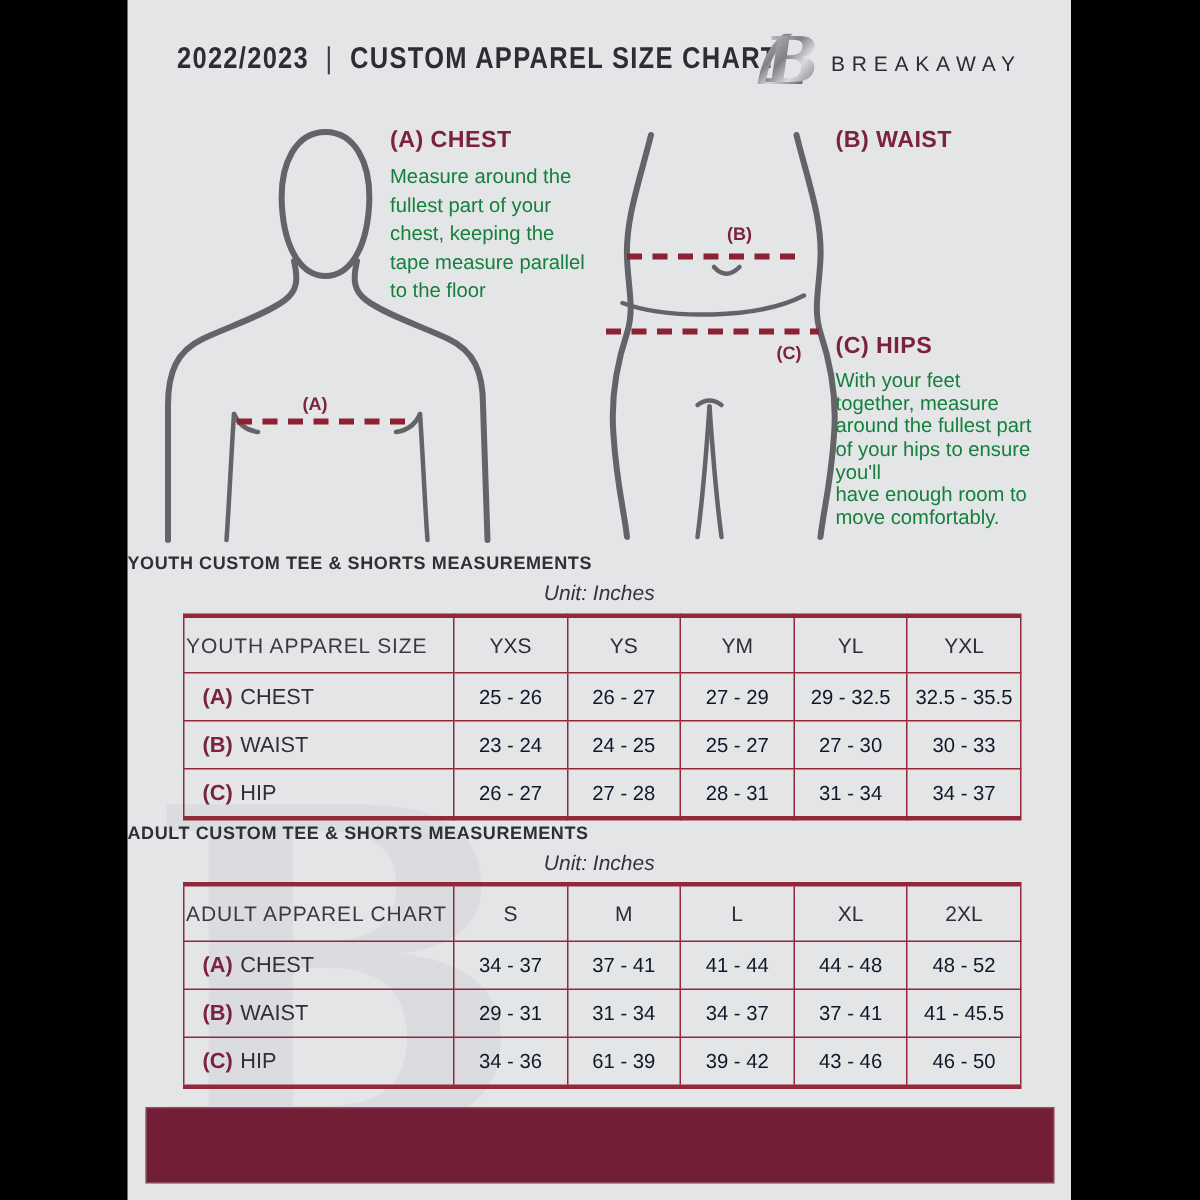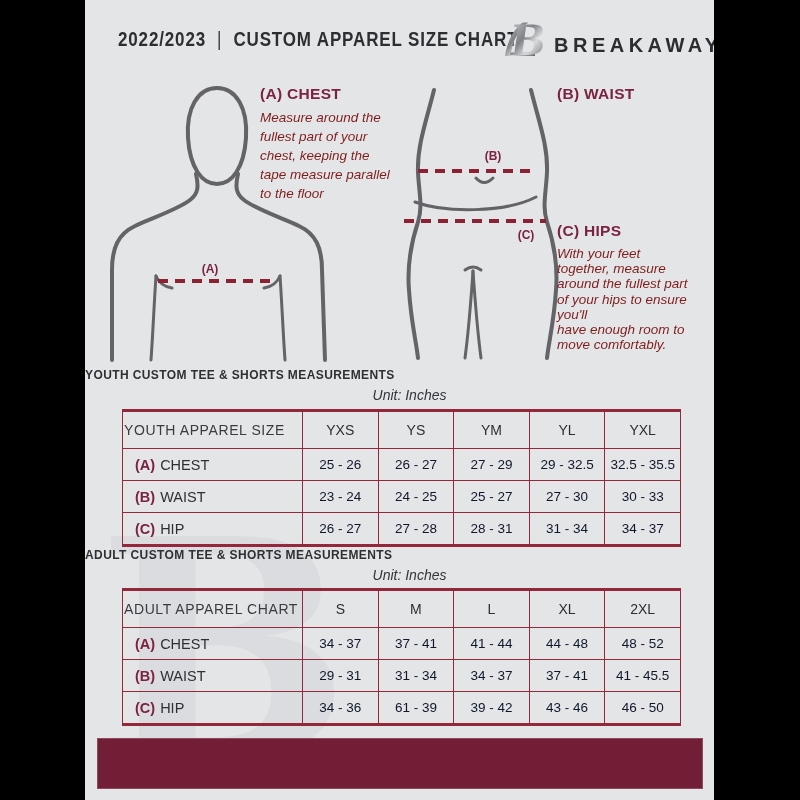--- a/index.html
+++ b/index.html
@@ -12,52 +12,52 @@
 
   
   .hdr-title{
     position:absolute;left:33px;top:28px;white-space:nowrap;
     font-weight:700;font-size:20px;letter-spacing:1px;color:#2d2e32;
     transform:scaleX(0.85);transform-origin:left center;
   }
   .hdr-title .divider{margin:0 13px;font-weight:400;color:#3a3b3f;}
   .logo-svg{position:absolute;left:415px;top:15px;width:48px;height:48px;}
   .brand{
-    position:absolute;left:469px;top:34px;font-weight:700;font-size:20px;
+    position:absolute;left:469px;top:34px;font-weight:400;font-size:14px;
     letter-spacing:4.5px;color:#2c2d31;white-space:nowrap;
   }
 
   
   .fig{position:absolute;overflow:visible;}
   .fig path,.fig ellipse{fill:none;stroke:#646468;stroke-linecap:round;}
   .fig .outline{stroke-width:4px;}
   .fig .detail{stroke-width:3px;}
   .fig line.dash{stroke:#8c2133;stroke-width:4px;stroke-dasharray:10 7;}
   .fig text{font-family:"Liberation Sans",sans-serif;font-weight:700;font-size:12px;fill:#7c2241;}
 
   
   .inst-head{
     position:absolute;font-weight:700;font-size:15.5px;color:#7c2241;
     letter-spacing:0.3px;white-space:nowrap;
   }
   .inst-body{
-    position:absolute;font-style:italic;font-size:13.5px;color:#7f1d1d;
+    position:absolute;font-size:13.5px;color:#15803d;
     white-space:pre-line;
   }
   .lh-wide{line-height:19px;}
   .lh-tight{line-height:15.2px;}
 
   
   .tbl-title{
     position:absolute;left:0;width:100%;text-align:left;
     font-weight:700;font-size:12px;color:#2f3033;letter-spacing:0.4px;z-index:1;
   }
   .tbl-unit{
     position:absolute;left:0;width:100%;text-align:center;
-    font-style:italic;font-size:14px;color:#34353a;z-index:1;padding-left:10px;
+    font-style:italic;font-size:14px;color:#34353a;z-index:1;
   }
 
   
   table.size-table{
     position:absolute;border-collapse:collapse;table-layout:fixed;
     width:558px;z-index:1;background:transparent;
   }
   table.size-table td{border:1.5px solid #93283a;background:transparent;}
   table.size-table{border-top:3px solid #93283a;border-bottom:3px solid #93283a;}
   col.c0{width:180px;}

